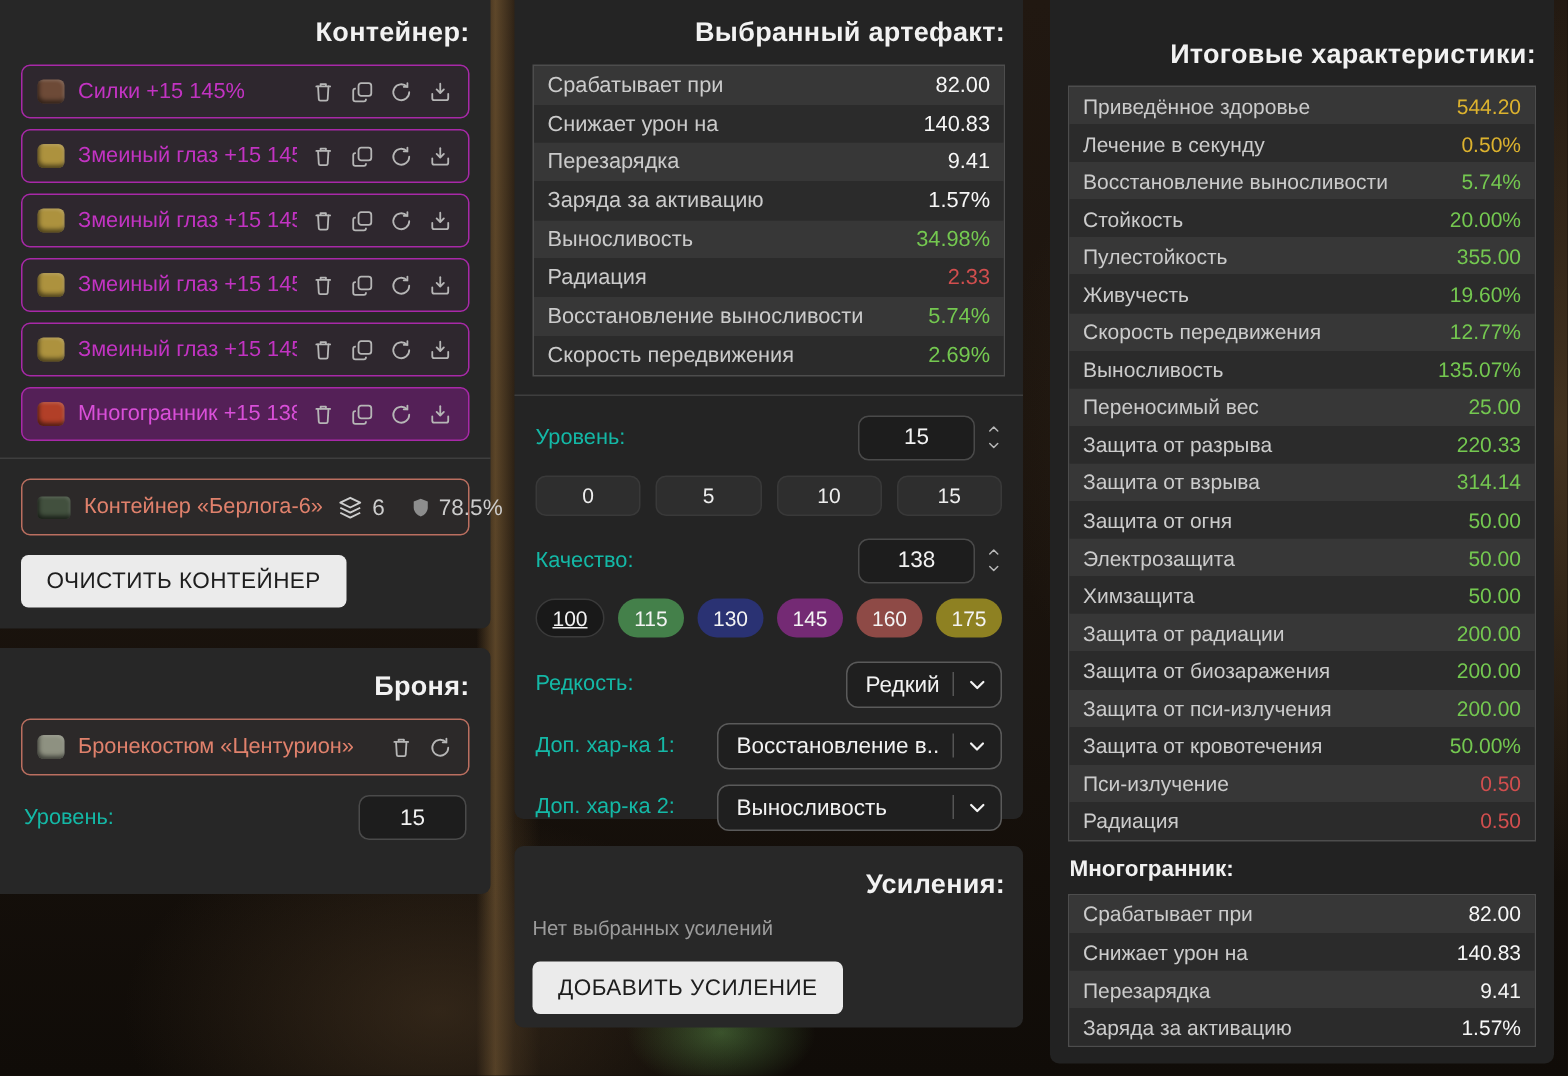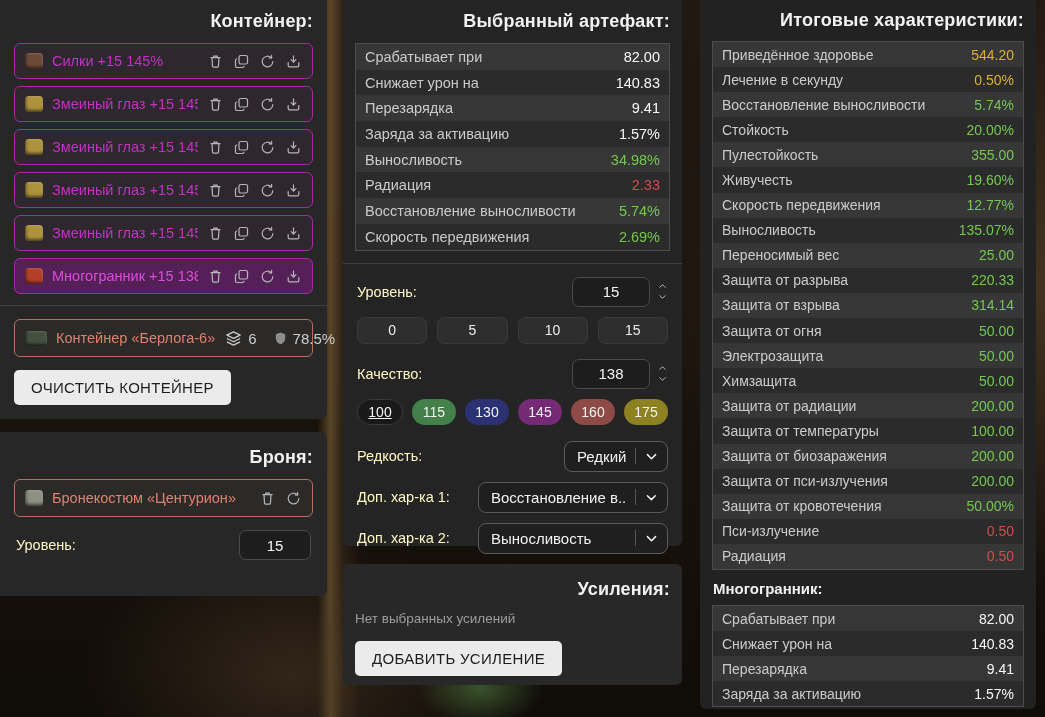--- a/index.html
+++ b/index.html
@@ -14,21 +14,21 @@
       radial-gradient(520px 420px at 99% 40%, rgba(100,76,46,.55), rgba(0,0,0,0) 72%),
       linear-gradient(90deg, rgba(0,0,0,0) 30.4%, rgba(134,102,58,.6) 31.6%, rgba(66,50,30,.45) 32.8%, rgba(0,0,0,0) 34.5%),
       linear-gradient(180deg, #211811 0%, #1a130d 55%, #100c08 100%);
     position:relative;
   }
   .panel { position:absolute; background:#262626; }
   #panel-container { left:0; top:0; width:327px; height:419px; padding:9px 14px 0; border-radius:0 0 6px 0; background:#272727; }
   #panel-armor     { left:0; top:432px; width:327px; height:164px; padding:13px 14px; border-radius:0 6px 6px 0; background:#272727; }
   #panel-artifact  { left:343px; top:0; width:339px; height:546px; padding:9px 12px; border-radius:0 0 6px 6px; background:#242424; }
   #panel-boosts    { left:343px; top:564px; width:339px; height:121px; padding:13px 12px; border-radius:6px; background:#282828; }
-  #panel-totals    { left:700px; top:0; width:336px; height:709px; padding:8px 12px; border-radius:0 0 6px 6px; background:#222222; }
+  #panel-totals    { left:700px; top:0; width:336px; height:709px; padding:24px 12px; border-radius:0 0 6px 6px; background:#222222; }
 
   .panel-title { font-size:18px; font-weight:600; color:#f2f2f2; margin:2px 0 11px; letter-spacing:.2px;text-align:right; }
 
   
   .cont-item { height:36px; border:1px solid #a829a8; border-radius:6px; margin-bottom:7px;
                display:flex; align-items:center; gap:9px; padding:0 10px; background:rgba(168,41,168,.05); cursor:pointer; }
   .cont-item.selected { background:#542057; }
   .art-icon { width:18px; height:16px; border-radius:4px; flex:0 0 auto;
               box-shadow: inset 1px -2px 3px rgba(0,0,0,.55), inset -1px 1px 2px rgba(255,255,255,.18); }
   .art-name { color:#c233c2; font-size:14.5px; white-space:nowrap; overflow:hidden; }
@@ -59,21 +59,21 @@
   .stat-table .stat-row:nth-child(even) { background:#2b2b2b; }
   .stat-label { color:#cbcbcb; white-space:nowrap; }
   .stat-value { white-space:nowrap;margin-left:20px; }
   .white  { color:#f7f7f7; }
   .green  { color:#74c850; }
   .red    { color:#d14e4e; }
   .yellow { color:#dcb22e; }
   .totals-table .stat-row { height:25.1px; font-size:14px; }
 
   .field-row { display:flex; justify-content:space-between; align-items:center; margin:13px 2px 10px; }
-  .field-label { color:#fef9c3; font-size:14.5px; }
+  .field-label { color:#14b8a6; font-size:14.5px; }
   .num-wrap { display:flex; align-items:center; gap:7px; }
   .num-input { width:78px; height:30px; background:#1d1d1d; border:1px solid #4a4a4a; border-radius:7px;
                color:#f2f2f2; text-align:center; font-size:15px; font-family:inherit; }
   .spinner { display:flex; flex-direction:column; gap:3px; color:#c9c9c9; }
 
   .preset-row { display:flex; gap:10px; margin:4px 2px 15px; }
   .preset-btn { flex:1; height:27px; background:#2e2e2e; border:1px solid #393939; border-radius:7px; color:#ededed;
                 font-size:14px; display:flex; align-items:center; justify-content:center; cursor:pointer; font-family:inherit; }
   .quality-row { display:flex; gap:9px; margin:4px 2px 16px; }
   .quality-btn { flex:1; height:26px; border:none; border-radius:13px; color:#f3f3f3; font-size:14px;
@@ -591,24 +591,20 @@
       <div class="stat-row">
         <span class="stat-label">Химзащита</span>
         <span class="stat-value green">50.00</span>
       </div>
 
       <div class="stat-row">
         <span class="stat-label">Защита от радиации</span>
         <span class="stat-value green">200.00</span>
       </div>
 
-      <div class="stat-row">
-        <span class="stat-label">Защита от температуры</span>
-        <span class="stat-value green">100.00</span>
-      </div>
 
       <div class="stat-row">
         <span class="stat-label">Защита от биозаражения</span>
         <span class="stat-value green">200.00</span>
       </div>
 
       <div class="stat-row">
         <span class="stat-label">Защита от пси-излучения</span>
         <span class="stat-value green">200.00</span>
       </div>

